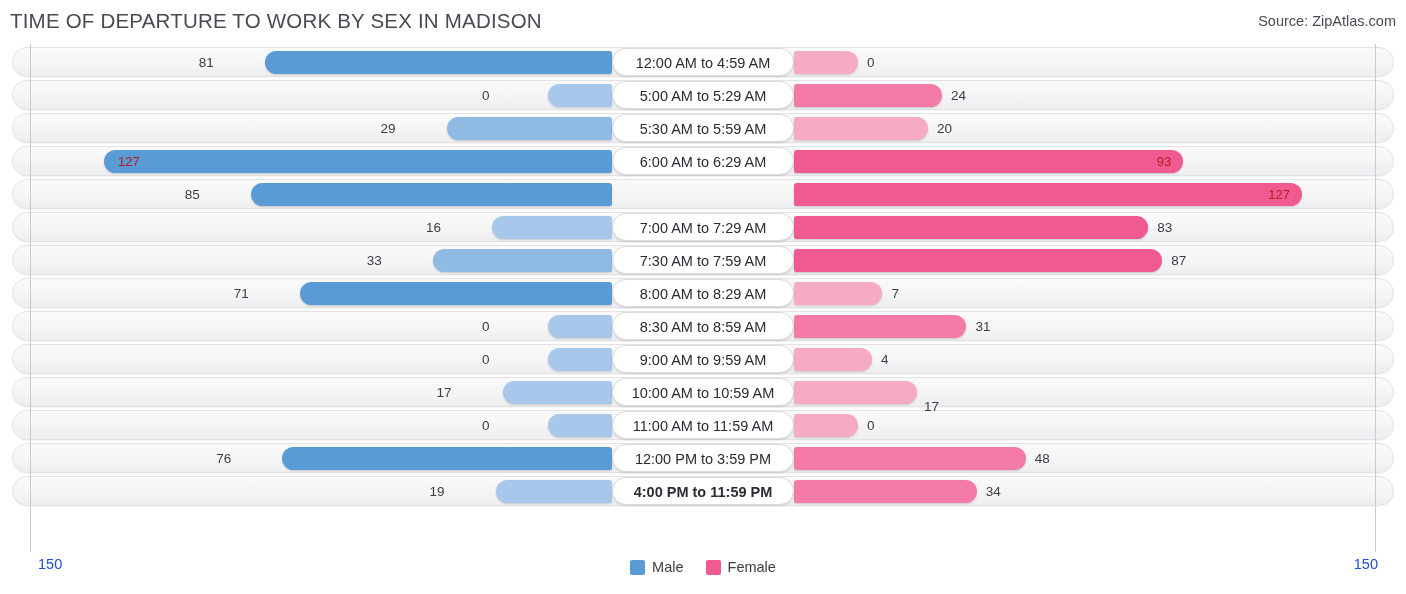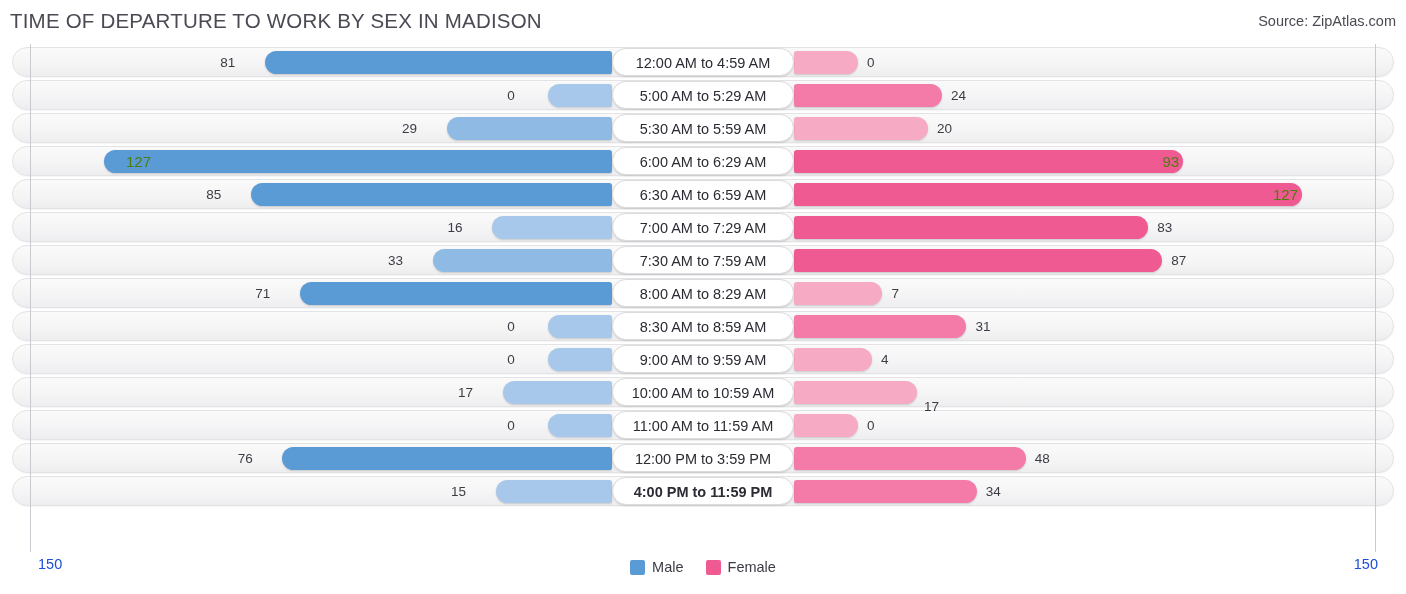--- a/index.html
+++ b/index.html
@@ -93,26 +93,25 @@
   
   .vlabel {
     position: absolute;
     top: 4px; height: 23px;
     line-height: 23px;
     font-size: 13.5px;
     color: #3c3c46;
     white-space: nowrap;
     z-index: 3;
   }
-  .vlabel.out-left  { text-align: center; }
+  .vlabel.out-left  { text-align: left; }
   .vlabel.out-right { text-align: left; }
   .vlabel.inside {
-    color: #4d7c0f;
-    font-size: 15px;
-    margin-left: 8px;
+    color: #b91c1c;
+    font-size: 13px;
   }
 
   
   .center-pill {
     position: absolute;
     top: 1px;
     height: 28px;
     line-height: 28px;
     text-align: center;
     background: #ffffff;
@@ -203,21 +202,20 @@
         <div class="bar female" style="left: 794px; width: 389.134px; background: rgb(239, 90, 147);"></div>
         <div class="vlabel inside" style="left: 1139.13px; width: 32px; text-align: right;">93</div>
         <div class="center-pill" style="left: 612px; width: 182px;">6:00 AM to 6:29 AM</div>
       </div>
       <div class="row">
         <div class="track"></div>
         <div class="bar male" style="left: 250.835px; width: 361.165px; background: rgb(91, 155, 213);"></div>
         <div class="vlabel out-left" style="left: 184.835px; width: 58px;">85</div>
         <div class="bar female" style="left: 794px; width: 508px; background: rgb(239, 90, 147);"></div>
         <div class="vlabel inside" style="left: 1258px; width: 32px; text-align: right;">127</div>
-        <div class="center-pill" style="left: 612px; width: 182px;">6:30 AM to 6:59 AM</div>
       </div>
       <div class="row">
         <div class="track"></div>
         <div class="bar male" style="left: 492.063px; width: 119.937px; background: rgb(167, 200, 234);"></div>
         <div class="vlabel out-left" style="left: 426.063px; width: 58px;">16</div>
         <div class="bar female" style="left: 794px; width: 354.173px; background: rgb(239, 90, 147);"></div>
         <div class="vlabel out-right" style="left: 1157.17px; width: 60px;">83</div>
         <div class="center-pill" style="left: 612px; width: 182px;">7:00 AM to 7:29 AM</div>
       </div>
       <div class="row">
@@ -272,21 +270,21 @@
         <div class="track"></div>
         <div class="bar male" style="left: 282.299px; width: 329.701px; background: rgb(91, 155, 213);"></div>
         <div class="vlabel out-left" style="left: 216.299px; width: 58px;">76</div>
         <div class="bar female" style="left: 794px; width: 231.811px; background: rgb(244, 123, 168);"></div>
         <div class="vlabel out-right" style="left: 1034.81px; width: 60px;">48</div>
         <div class="center-pill" style="left: 612px; width: 182px;">12:00 PM to 3:59 PM</div>
       </div>
       <div class="row">
         <div class="track"></div>
         <div class="bar male" style="left: 495.559px; width: 116.441px; background: rgb(167, 200, 234);"></div>
-        <div class="vlabel out-left" style="left: 429.559px; width: 58px;">15</div>
+        <div class="vlabel out-left" style="left: 429.559px; width: 58px;">19</div>
         <div class="bar female" style="left: 794px; width: 182.866px; background: rgb(244, 123, 168);"></div>
         <div class="vlabel out-right" style="left: 985.866px; width: 60px;">34</div>
         <div class="center-pill" style="left: 612px; width: 182px; font-weight: bold;">4:00 PM to 11:59 PM</div>
       </div>
     </div>
 </div>
 
 <div class="footer">
   <div class="tick left">150</div>
   <div class="tick right">150</div>

